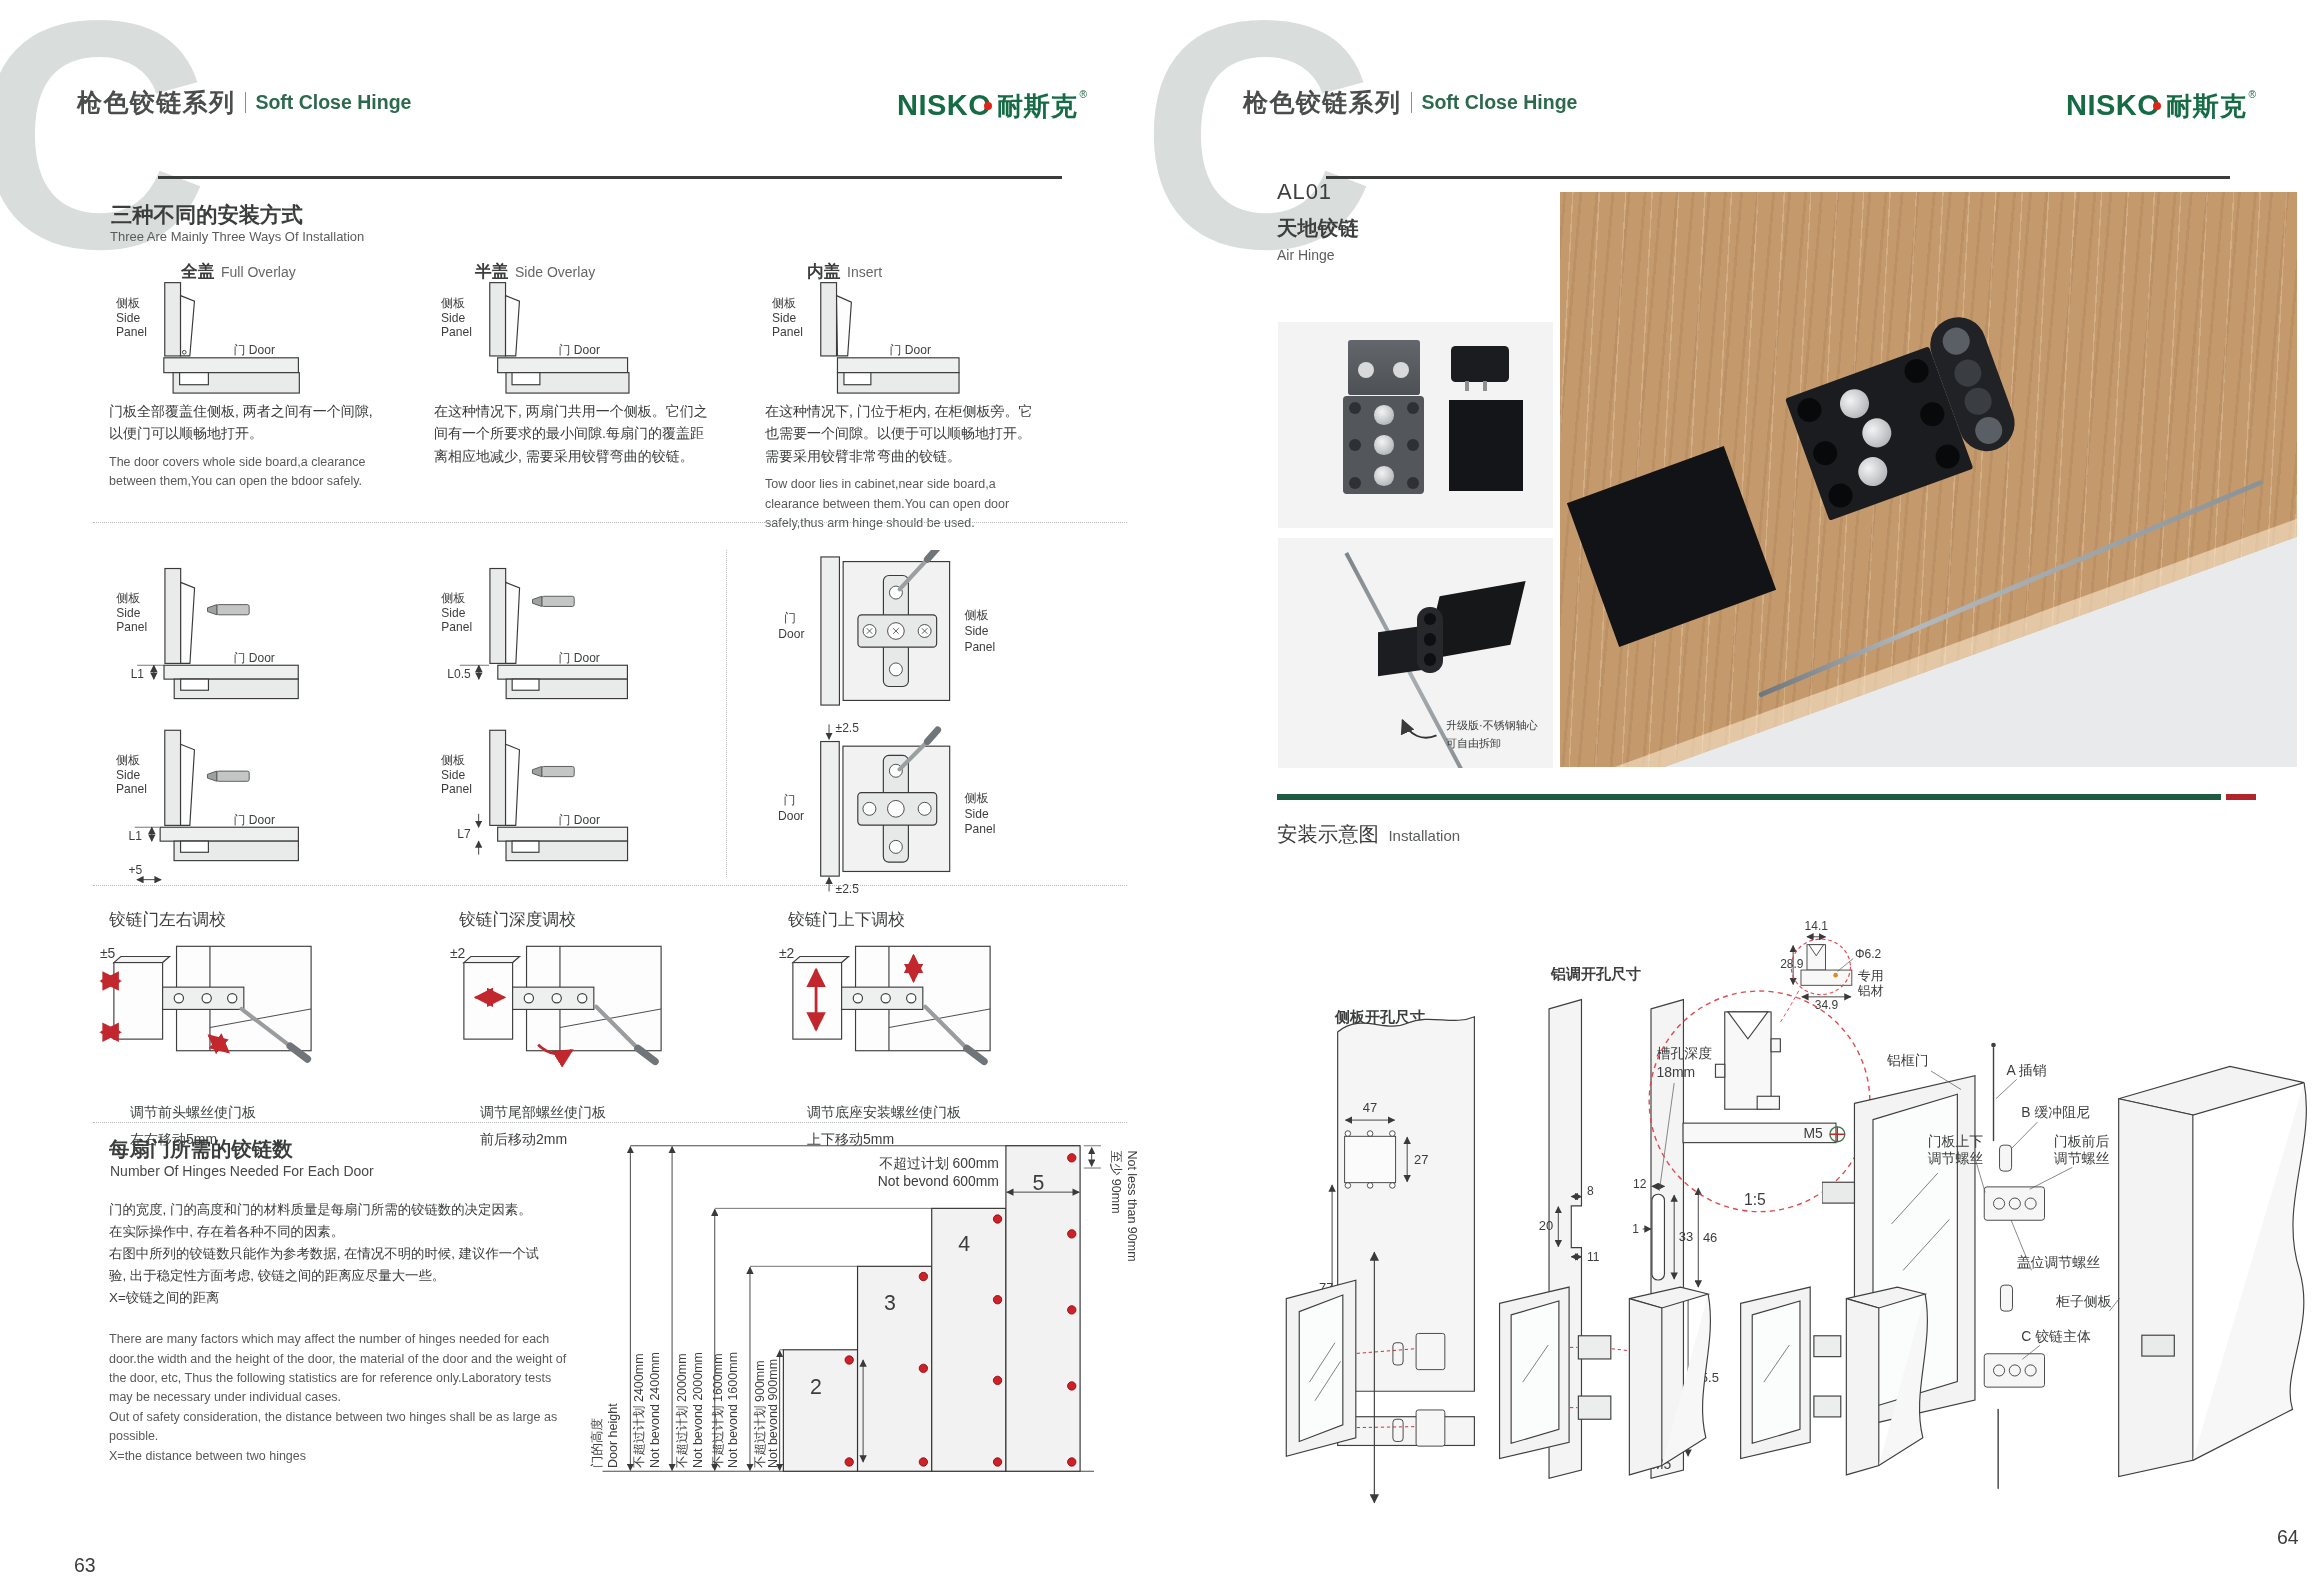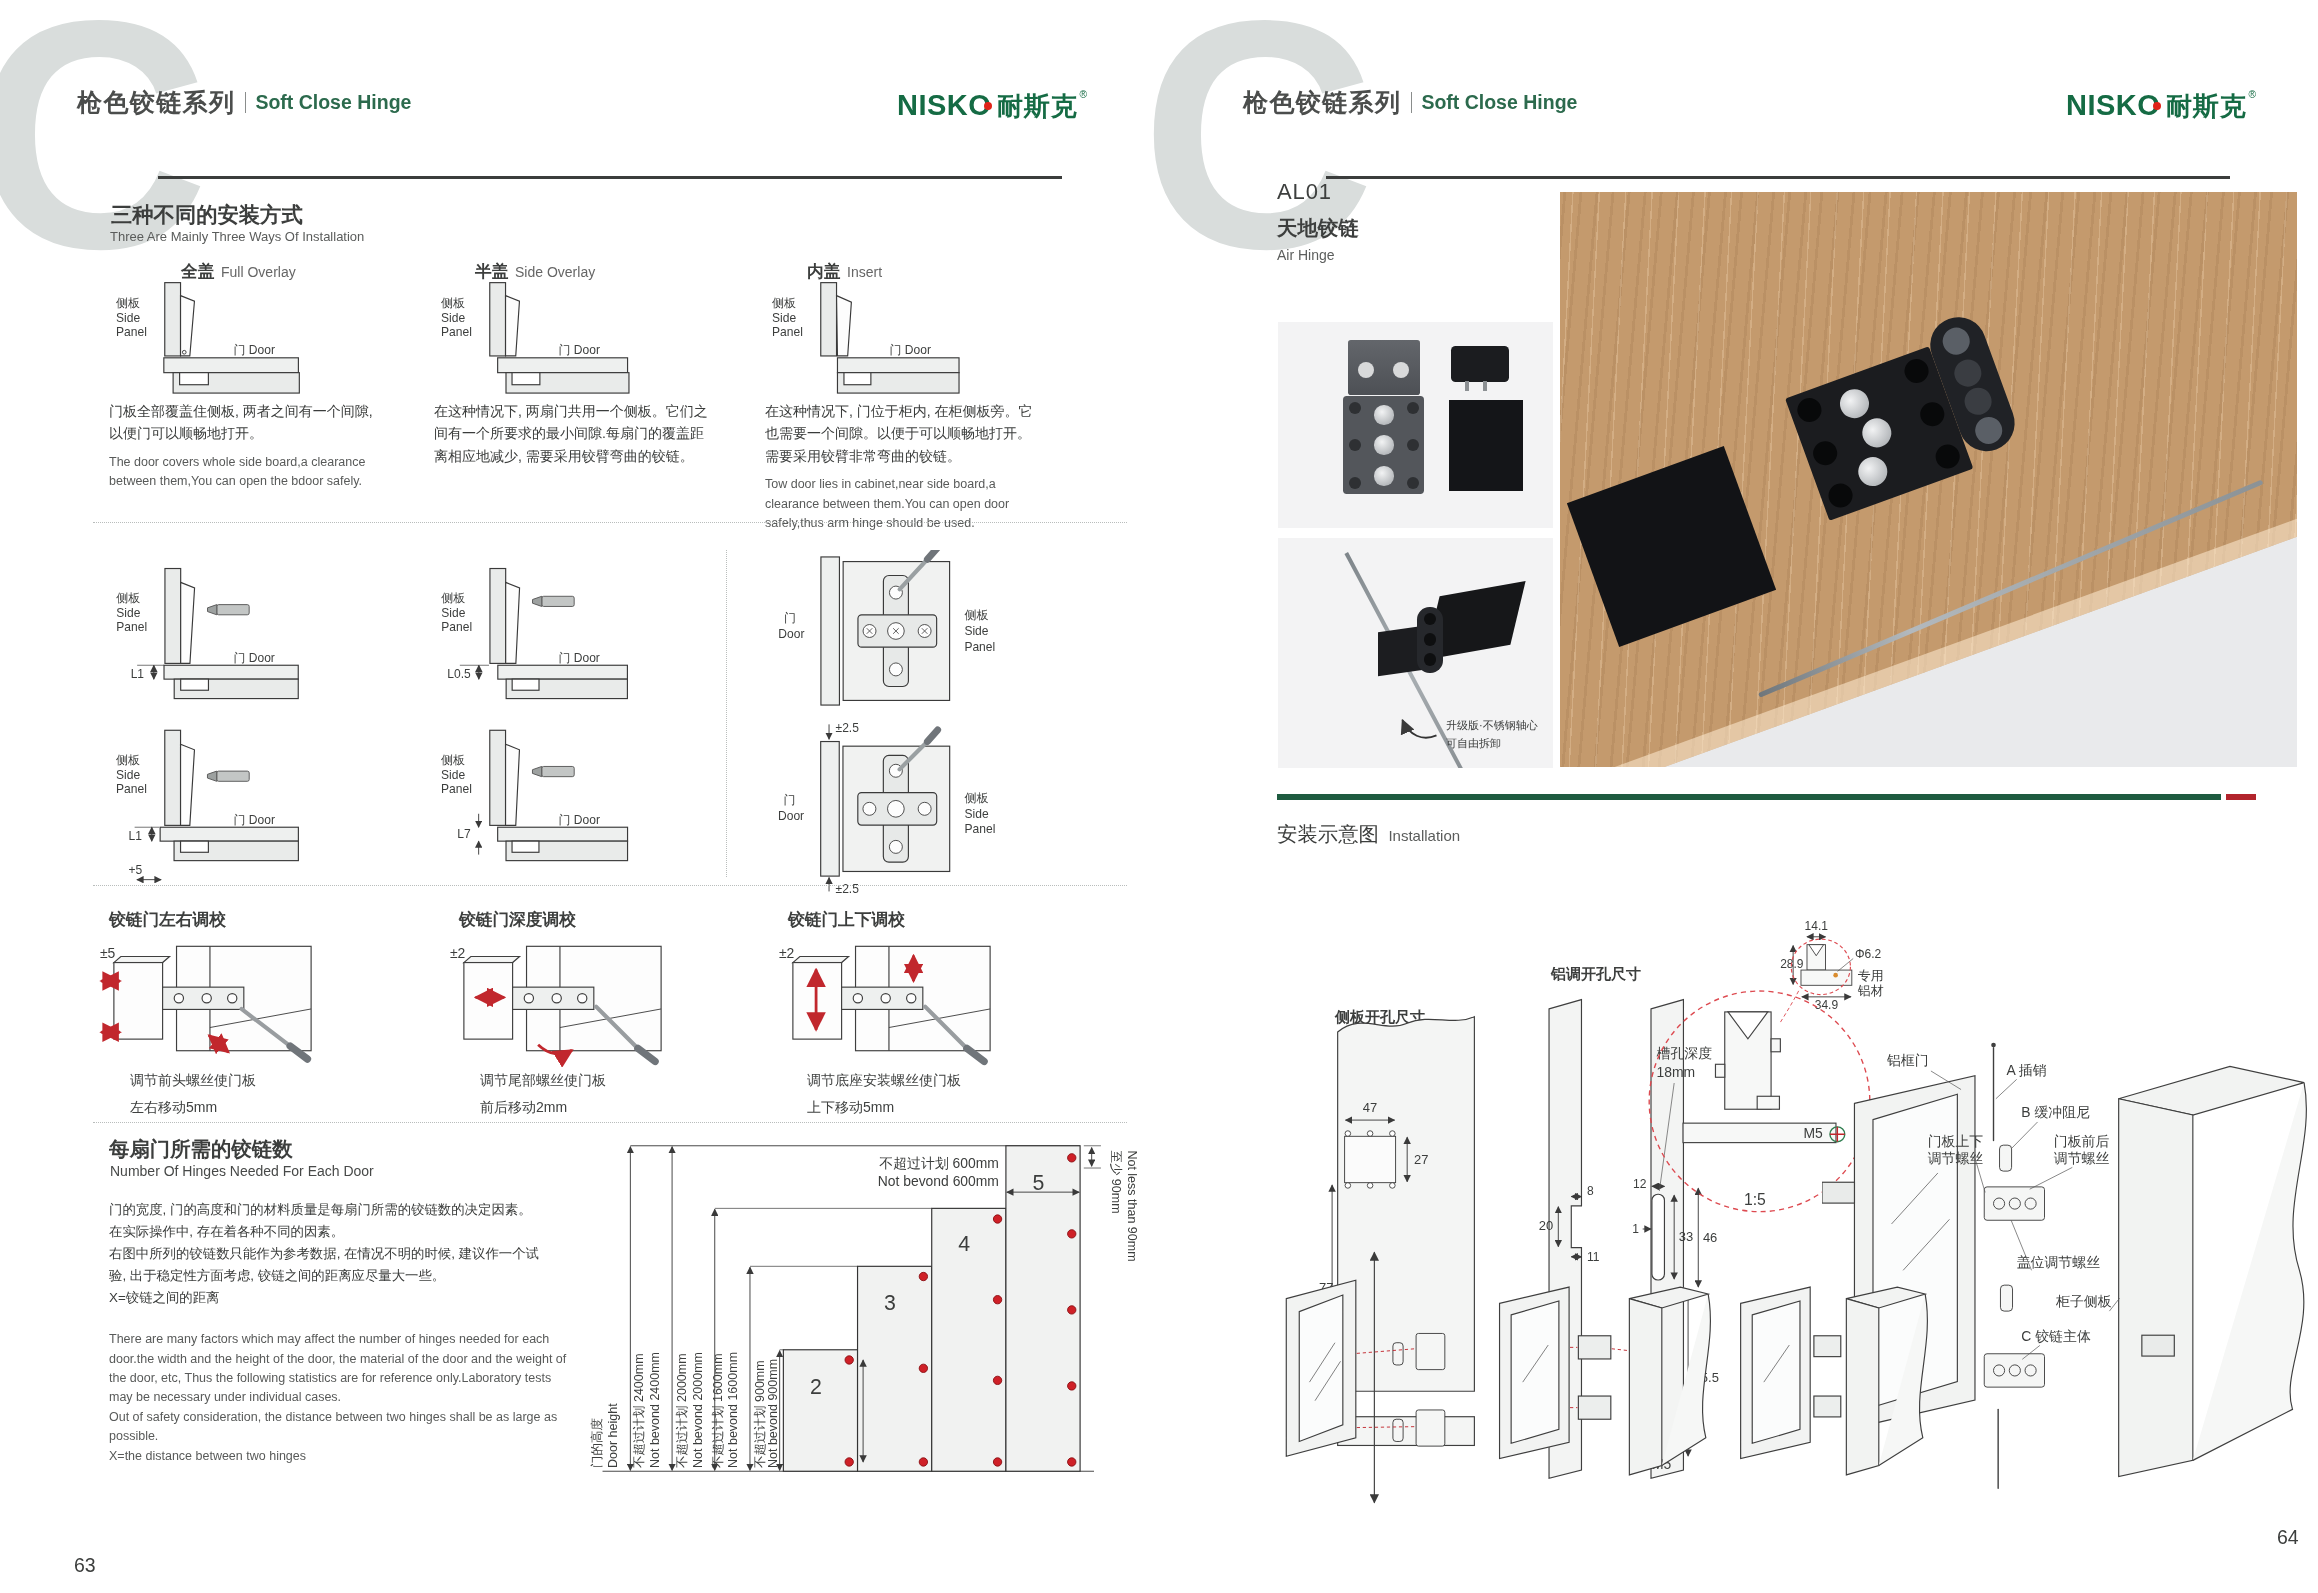--- a/index.html
+++ b/index.html
@@ -19,22 +19,22 @@
   .logo-cn{font-size:26px;font-weight:800;color:#156b44;margin-left:5.6px;letter-spacing:0.9px;}
   .logo-reg{font-size:10.2px;color:#156b44;margin-left:1.9px;}
   .sec-title{font-size:21.3px;font-weight:700;color:#3c3e3d;}
   .sec-sub{font-size:13px;color:#5a5c5b;}
   .type-cn{font-size:16.7px;font-weight:700;color:#3c3e3d;}
   .type-en{font-size:14px;color:#666;font-weight:400;margin-left:4.6px;}
   .desc-cn{font-size:14px;line-height:1.6;color:#3a3c3b;}
   .desc-en{font-size:12.5px;line-height:1.55;color:#585a59;margin-top:8.3px;}
   .dash-h{border-top:1.4px dotted #b9bdbc;}
   .dash-v{border-left:1.4px dotted #b9bdbc;}
-  .adj-title{font-size:16.7px;font-weight:700;color:#3c3e3d;}
-  .adj-cap{font-size:14px;line-height:1.9;color:#3f4140;}
+  .adj-title{font-size:16.7px;font-weight:400;color:#3c3e3d;}
+  .adj-cap{font-size:14px;line-height:1.9;color:#3f4140;margin-top:32px;}
   .pgnum{font-size:19.5px;color:#3c3e3d;}
   svg text{font-family:"Liberation Sans","DejaVu Sans",sans-serif;fill:#3c3e3d;}
   .photo{background:#f3f3f4;overflow:hidden;}
   .p1-flap{position:absolute;left:70px;top:17.6px;width:72px;height:55px;background:linear-gradient(#63666b,#4d5055);border-radius:2.8px;}
   .hole{position:absolute;border-radius:50%;background:#d8d9da;}
   .p1-plate{position:absolute;left:65px;top:74px;width:81px;height:98px;background:#53565b;border-radius:3.7px;}
   .phole{position:absolute;width:12px;height:12px;border-radius:50%;background:#2e3033;}
   .screw{position:absolute;width:19.5px;height:19.5px;border-radius:50%;background:radial-gradient(circle at 40% 35%,#f2f3f4,#9fa3a7);}
   .p1-cap{position:absolute;left:173px;top:24px;width:58px;height:36px;background:#1b1c1f;border-radius:4.6px;}
   .pin{position:absolute;width:3.7px;height:10.2px;background:#8c9093;}

